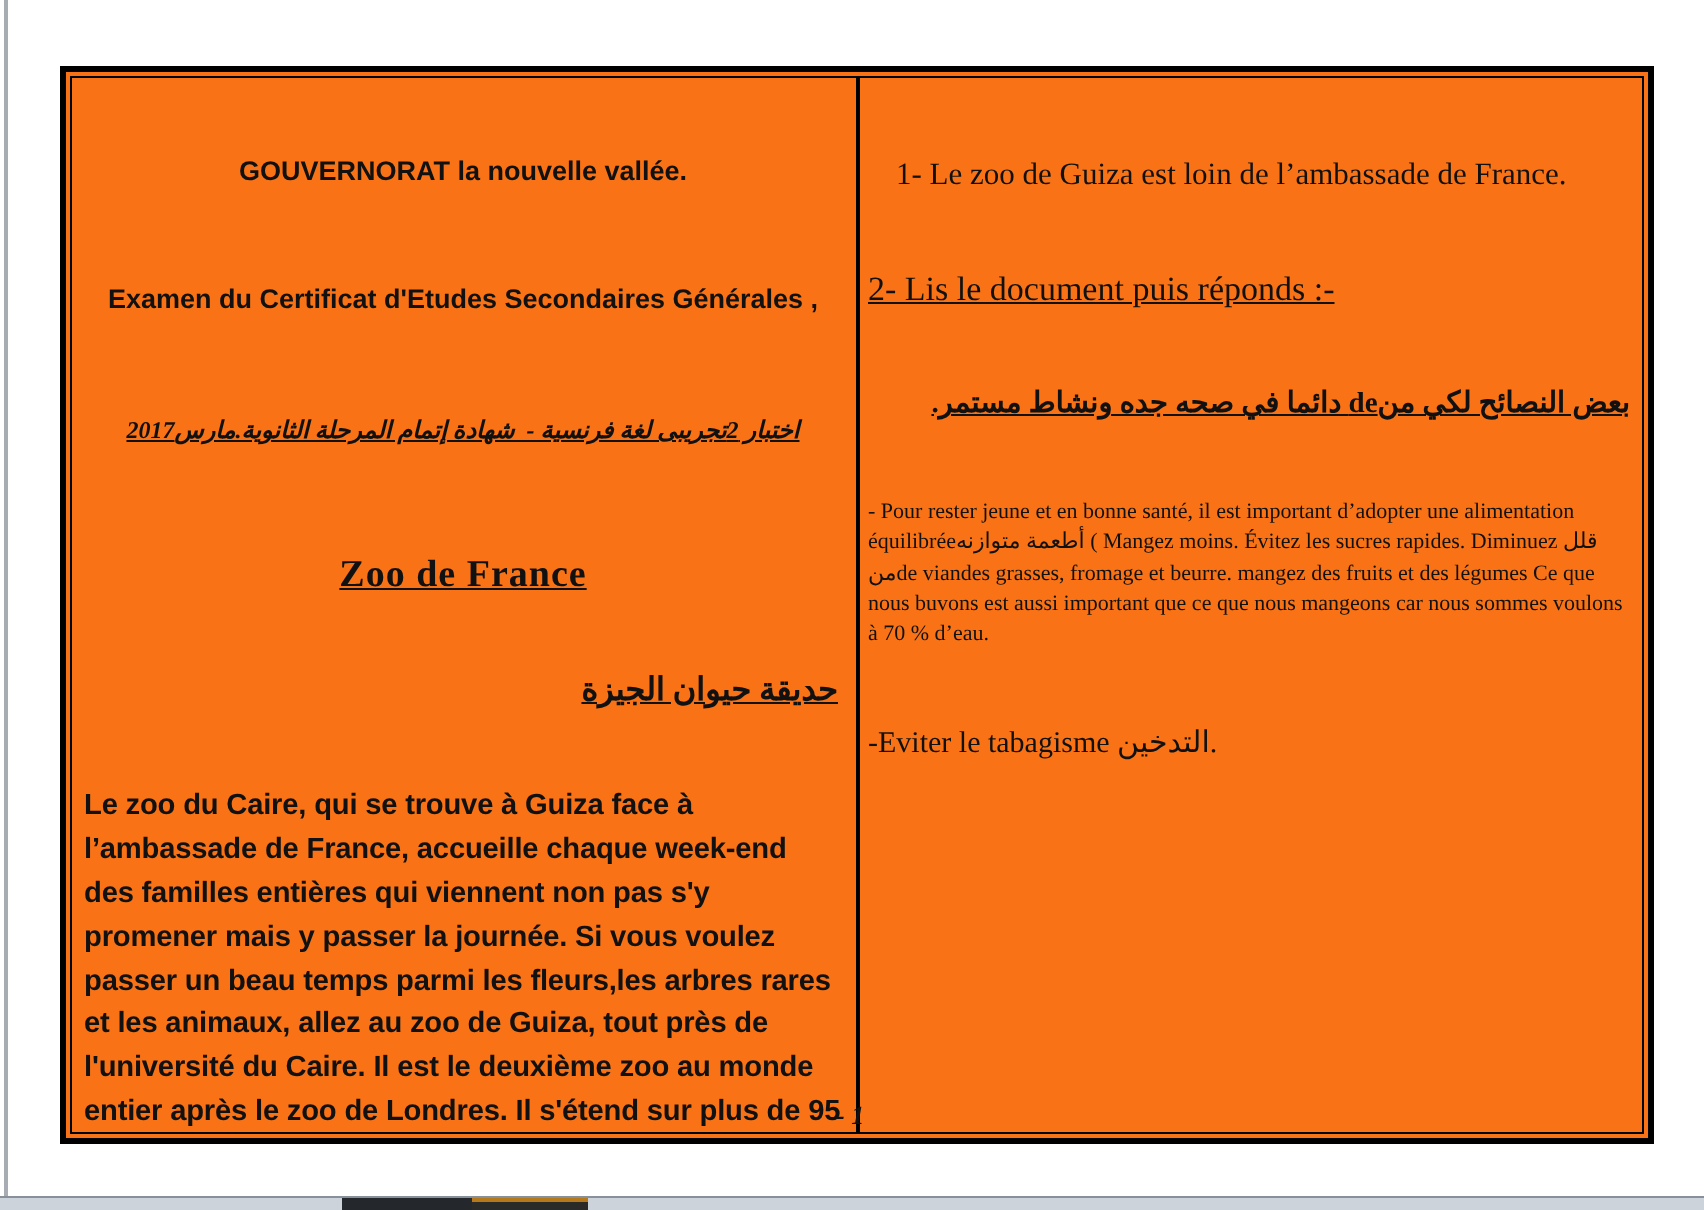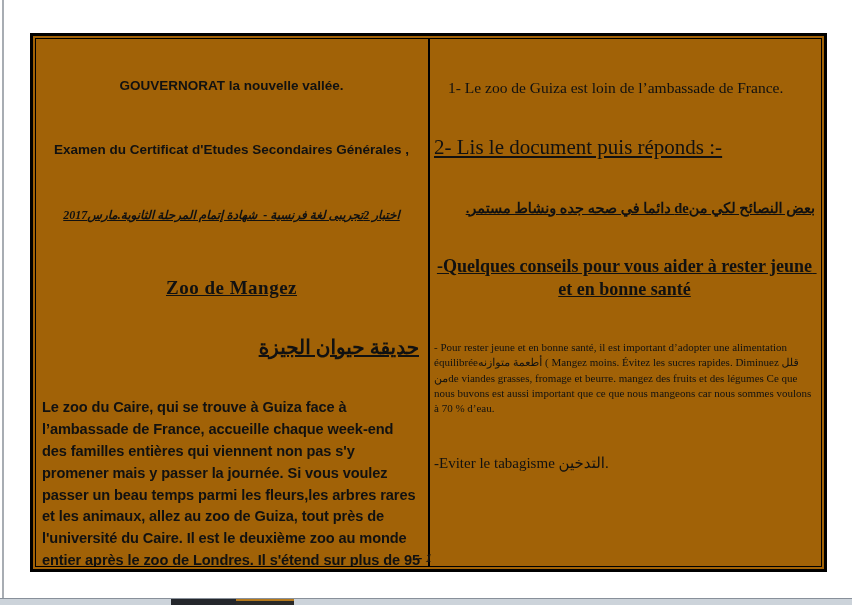--- a/index.html
+++ b/index.html
@@ -13,46 +13,46 @@
   }
   .win-edge {
     position: absolute; left: 2px; top: 0; width: 2px; height: 605px;
     background: #a8adb3;
   }
   
   .doc-outer {
     position: absolute; left: 30px; top: 33px; width: 797px; height: 539px;
     border: 3px solid #000000;
     padding: 2px;
-    background: #a16207;
+    background: #f97316;
   }
   .doc-inner {
     width: 100%; height: 100%;
     border: 1.5px solid #000000;
     display: flex;
     overflow: hidden;
   }
   .col { white-space: pre-wrap; overflow: hidden; }
   .col.left  { width: 394px; border-right: 2px solid #000000; padding: 3px 7px 0 6px; }
   .col.right { flex: 1; padding: 2px 6px 0 4px; }
 
   .c { text-align: center; }
   .r { text-align: right; }
   .serif { font-family: "Liberation Serif", serif; }
 
   .hdr { font-family: "Liberation Sans", sans-serif; font-weight: bold; font-size: 13.5px; margin-bottom: 13px; }
   .hdr.line3 { font-size: 13.2px; letter-spacing: -0.1px; margin-bottom: 7px; }
   .ar-exam-title { font-size: 12px; font-weight: bold; text-decoration: underline; margin: 2px 10px 18px 10px; line-height: 1.25; font-style: italic; }
   .zoo-title { font-size: 19px; font-weight: bold; text-decoration: underline; letter-spacing: 0.5px; }
-  .zoo-ar { font-size: 20px; font-weight: bold; text-decoration: underline; margin: 0 2px 2px 0; }
+  .zoo-ar { font-size: 16px; font-weight: bold; text-decoration: underline; margin: 0 2px 2px 0; }
   .passage { font-family: "Liberation Sans", sans-serif; font-weight: bold; font-size: 14.6px; line-height: 1.5; letter-spacing: -0.1px; }
 
   .rc-item  { font-size: 15.5px; line-height: 1.38; }
   .rc-item.indent { padding-left: 14px; }
-  .rc-q2 { font-size: 21px; text-decoration: underline; line-height: 1.3; }
+  .rc-q2 { font-size: 17px; text-decoration: underline; line-height: 1.3; }
   .rc-ar-advice { font-size: 14.5px; font-weight: bold; text-decoration: underline; text-align: right; line-height: 1.4; padding-left: 30px; }
   .rc-doc-title { font-size: 18px; font-weight: bold; text-decoration: underline; text-align: center; line-height: 1.3; margin: 1px 0 2px 0; }
   .rc-par { font-size: 11px; line-height: 1.4; }
   .rc-bullet { font-size: 15px; line-height: 1.4; }
 
   .pagenum {
     position: absolute; left: 385px; bottom: 3px;
     font-family: "Liberation Serif", serif;
     font-style: italic; font-weight: bold; font-size: 13px;
   }
@@ -72,35 +72,34 @@
 
 <div class="win-edge"></div>
 
 <div class="doc-outer">
   <div class="doc-inner">
 
     <div class="col left">
       <div class="hdr c">GOUVERNORAT la nouvelle vallée.</div>
       <div class="hdr c">Examen du Certificat d'Etudes Secondaires Générales ,</div>
       <div class="ar-exam-title c" dir="rtl">اختبار 2تجريبى لغة فرنسية -  شهادة إتمام المرحلة الثانوية.مارس2017</div>
-      <div class="zoo-title c serif">Zoo de Mangez</div>
+      <div class="zoo-title c serif">Zoo de France</div>
       <div class="zoo-ar r" dir="rtl">حديقة حيوان الجيزة</div>
       <div class="passage">Le zoo du Caire, qui se trouve à Guiza face à l’ambassade de France, accueille chaque week-end des familles entières qui viennent non pas s'y promener mais y passer la journée. Si vous voulez passer un beau temps parmi les fleurs,les arbres rares et les animaux, allez au zoo de Guiza, tout près de l'université du Caire. Il est le deuxième zoo au monde entier après le zoo de Londres. Il s'étend sur plus de 95 feddans .Le Khédive Ismail a été le premier a penser a fonder ce zoo a cote de son palais royal et il a été ouvert au public en 1871 pour regrouper les animaux et les plantes très rares au monde</div>
       
       
       
       
       
     </div>
 
     <div class="col right">
       <div class="rc-item indent">1- Le zoo de Guiza est loin de l’ambassade de France.</div>
       <div class="rc-q2">2- Lis le document puis réponds :-</div>
       <div class="rc-ar-advice" dir="rtl">بعض النصائح لكي منde دائما في صحه جده ونشاط مستمر.</div>
-      <div class="rc-doc-title">-Quelques conseils pour vous aider à rester jeune et en bonne santé</div>
       <div class="rc-par">- Pour rester jeune et en bonne santé, il est important d’adopter une alimentation équilibréeأطعمة متوازنه ( Mangez moins. Évitez les sucres rapides. Diminuez قلل منde viandes grasses, fromage et beurre. mangez des fruits et des légumes Ce que nous buvons est aussi important que ce que nous mangeons car nous sommes voulons à 70 % d’eau.</div>
       <div class="rc-bullet">-Eviter le tabagisme التدخين.</div>
       
       
       
       
       
       
       
       

